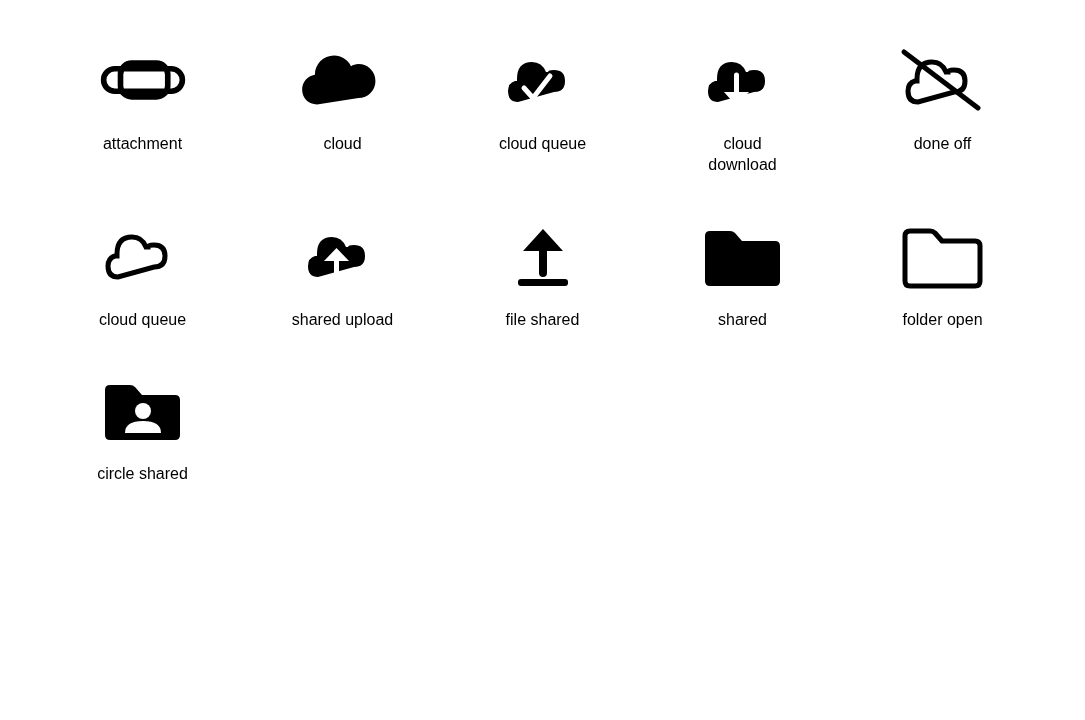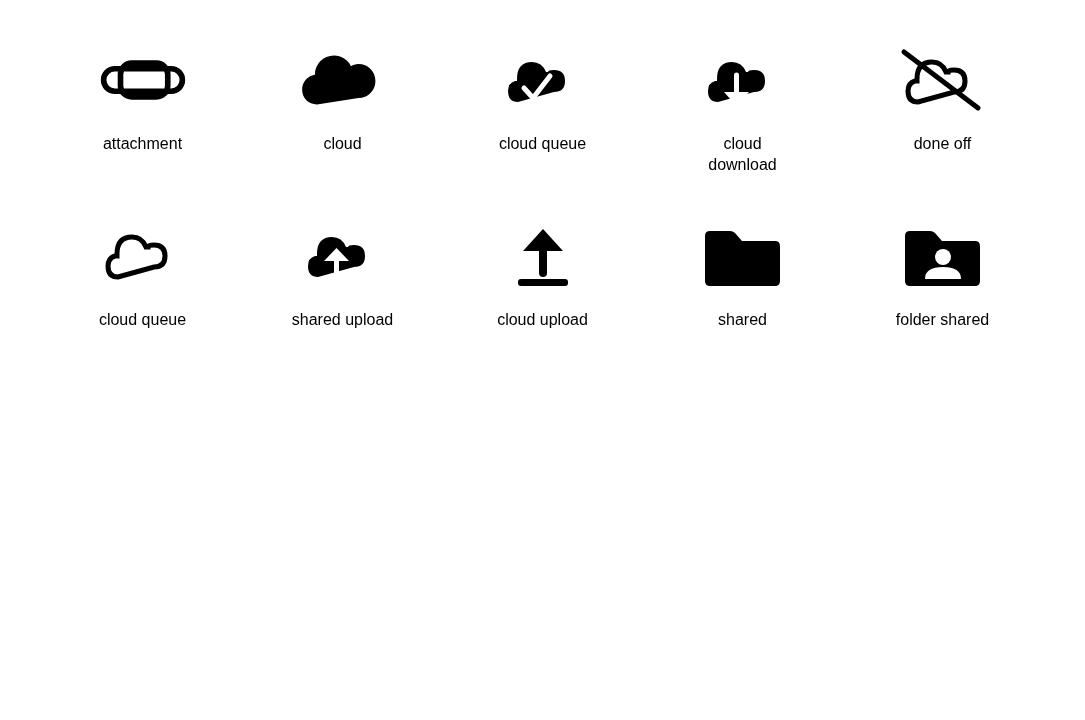--- a/index.html
+++ b/index.html
@@ -129,38 +129,47 @@
   <div class="icon-item">
     <div class="icon-svg">
       <svg viewBox="0 0 60 70" width="60" height="70">
 
         <rect x="5" y="58" width="50" height="7" rx="3" fill="#000"></rect>
 
         <line x1="30" y1="52" x2="30" y2="22" stroke="#000" stroke-width="8" stroke-linecap="round"></line>
         <polygon points="10,30 30,8 50,30" fill="#000"></polygon>
       </svg>
     </div>
-    <span class="icon-label">cloud upload</span>
+    <span class="icon-label">file shared</span>
   </div>
 
   <div class="icon-item">
     <div class="icon-svg">
       <svg viewBox="0 0 85 70" width="85" height="70">
         <path d="M5,20 L5,60 Q5,65 10,65 L75,65 Q80,65 80,60 L80,25 Q80,20 75,20 L42,20 L35,12 Q33,10 30,10 L10,10 Q5,10 5,15 Z" fill="#000"></path>
       </svg>
     </div>
     <span class="icon-label">shared</span>
   </div>
 
+  <div class="icon-item">
+    <div class="icon-svg">
+      <svg viewBox="0 0 85 70" width="85" height="70">
+        <path d="M5,20 L5,60 Q5,65 10,65 L75,65 Q80,65 80,60 L80,25 Q80,20 75,20 L42,20 L35,12 Q33,10 30,10 L10,10 Q5,10 5,15 Z" fill="none" stroke="#000" stroke-width="5" stroke-linejoin="round"></path>
+        <rect x="8" y="28" width="69" height="5" fill="none"></rect>
+      </svg>
+    </div>
+    <span class="icon-label">folder open</span>
+  </div>
 
   <div class="icon-item">
     <div class="icon-svg">
       <svg viewBox="0 0 85 70" width="85" height="70">
         <path d="M5,20 L5,60 Q5,65 10,65 L75,65 Q80,65 80,60 L80,25 Q80,20 75,20 L42,20 L35,12 Q33,10 30,10 L10,10 Q5,10 5,15 Z" fill="#000"></path>
 
         <circle cx="43" cy="36" r="8" fill="#fff"></circle>
         <path d="M25,58 Q25,46 43,46 Q61,46 61,58" fill="#fff"></path>
       </svg>
     </div>
-    <span class="icon-label">folder shared</span>
+    <span class="icon-label">circle shared</span>
   </div>
 
 </div>
 
 </body></html>

